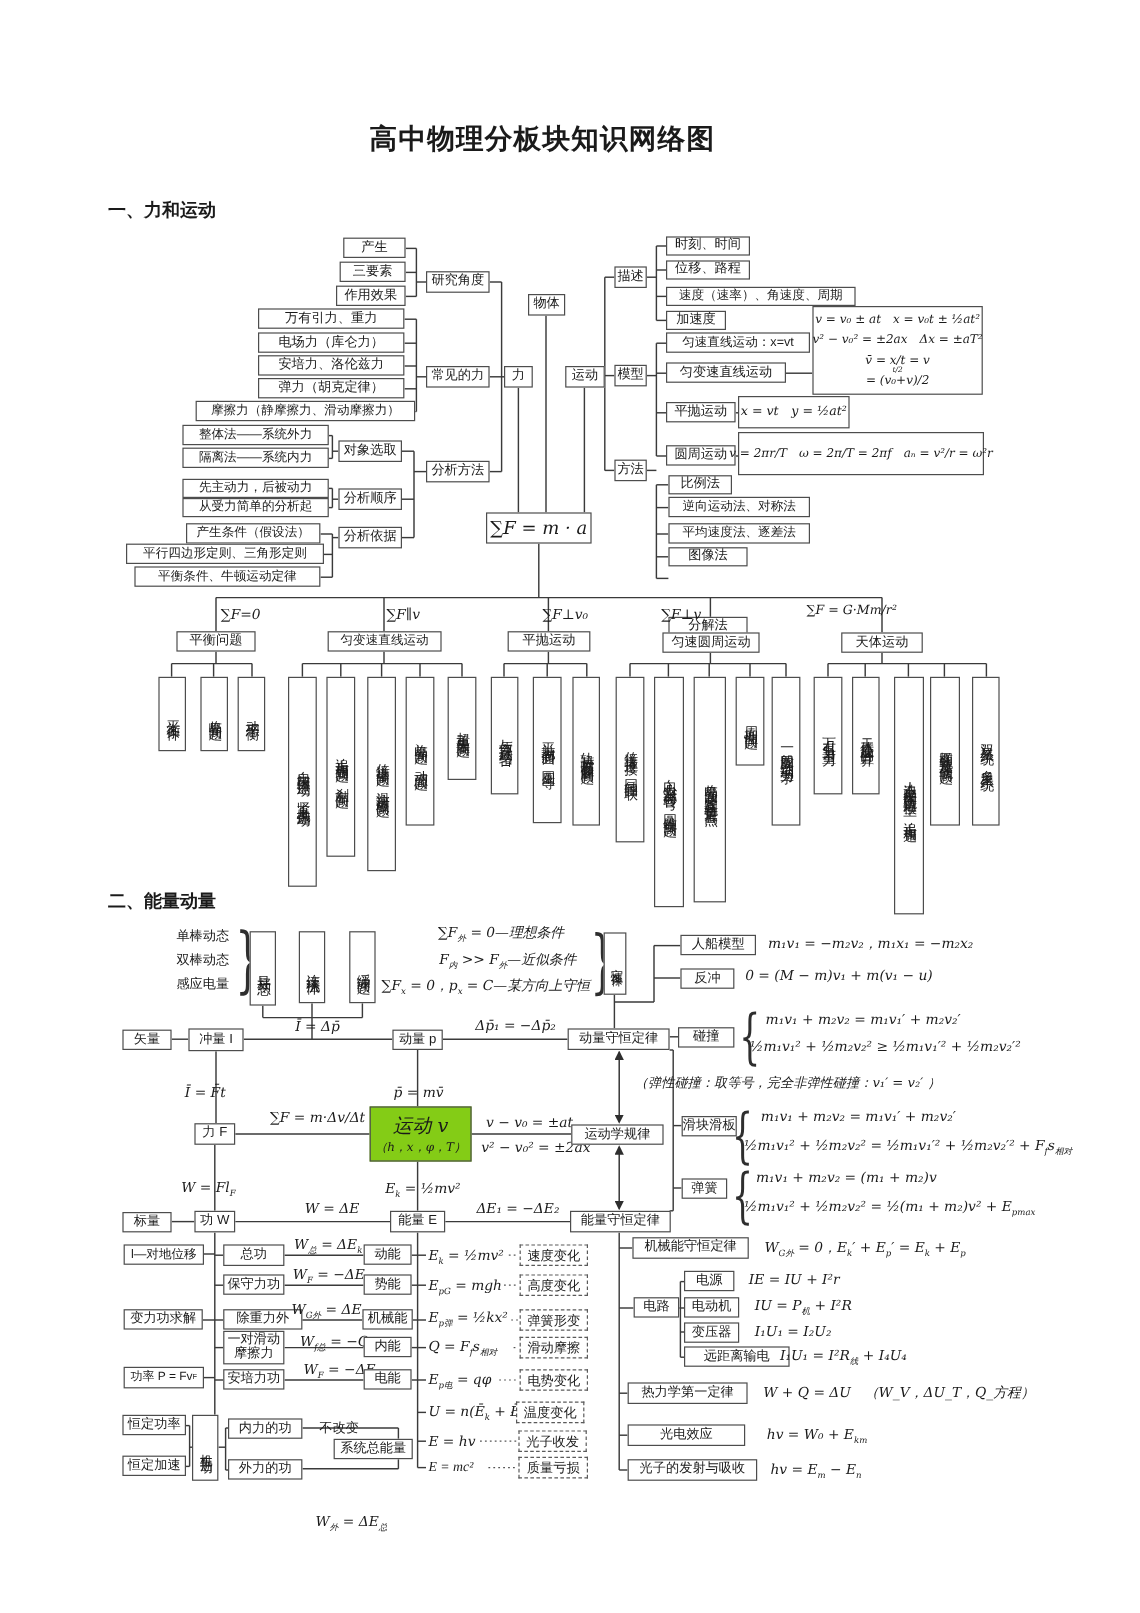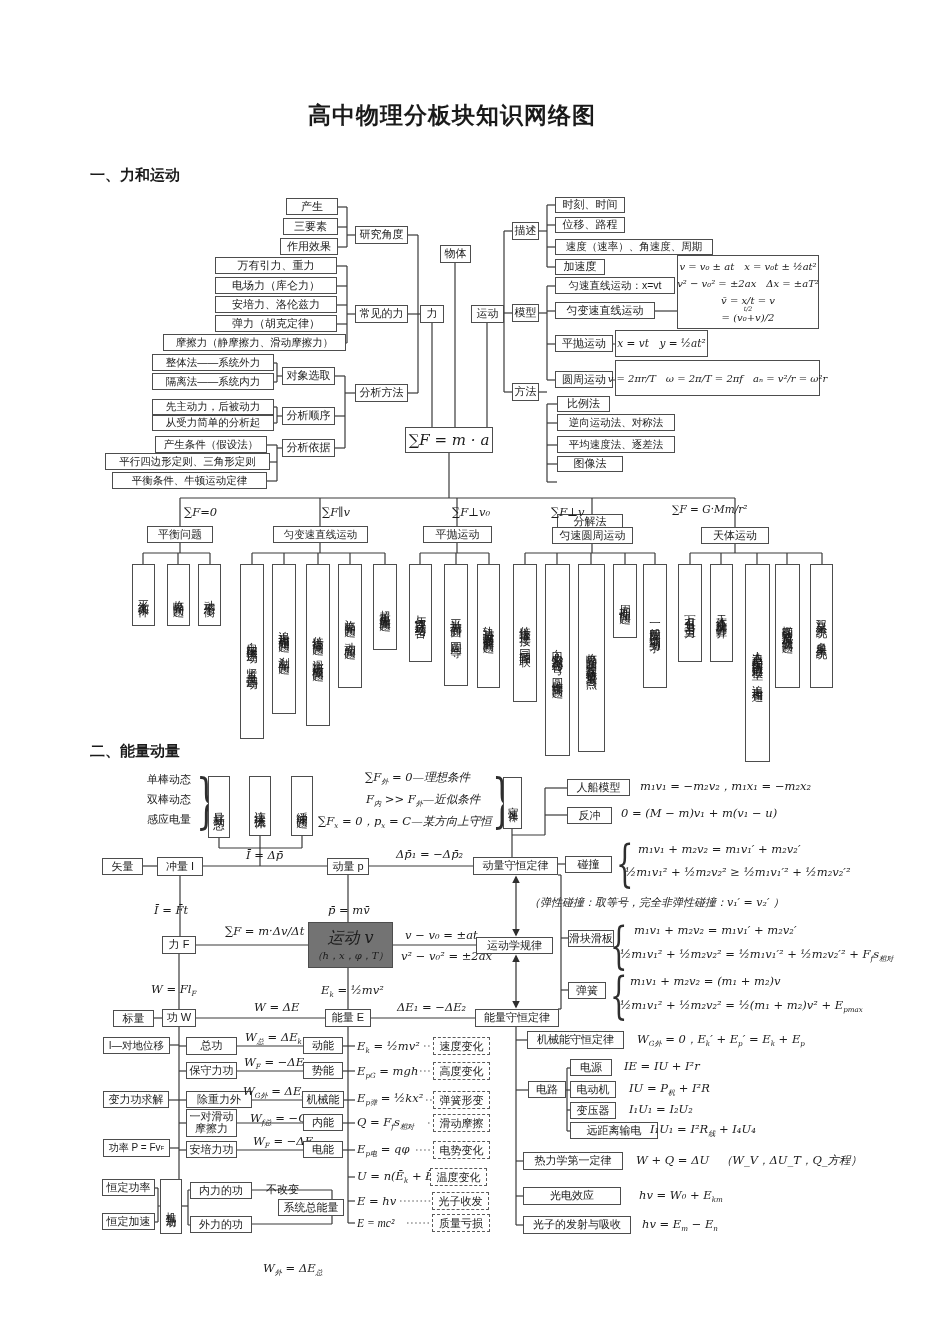--- a/index.html
+++ b/index.html
@@ -11,21 +11,21 @@
       align-items:center;justify-content:center;text-align:center;}
   .box{font-size:11px;white-space:nowrap;line-height:1.05;}
   .dashed{border:1.2px dashed #5a5a5a;font-size:11px;white-space:nowrap;}
   .vbox{writing-mode:vertical-rl;text-orientation:upright;font-size:11.5px;letter-spacing:2px;
         padding:3px 0;line-height:1.05;}
   .label,.fbox,.big{font-family:"DejaVu Serif","Liberation Serif",serif;font-style:italic;}
   .label{font-size:11.5px;white-space:nowrap;line-height:1.2;}
   .clabel{font-size:11px;white-space:nowrap;}
   .fbox{font-size:10px;flex-direction:column;line-height:1.7;padding:2px 5px;white-space:nowrap;}
   .big{font-size:15px;white-space:nowrap;}
-  .hub{border:1.4px solid #4d4d4d;background:#737373;display:flex;flex-direction:column;
+  .hub{border:1.4px solid #4d4d4d;background:#84cc16;display:flex;flex-direction:column;
        align-items:center;justify-content:center;text-align:center;font-family:"DejaVu Serif",serif;font-style:italic;}
   .hub .l1{font-size:16px;}
   .hub .l2{font-size:10px;}
   .brace{font-family:"DejaVu Serif",serif;color:#2e2e2e;transform-origin:left top;line-height:1;}
   .h1{font-size:23px;font-weight:bold;white-space:nowrap;letter-spacing:1px;}
   .h2{font-size:15px;font-weight:bold;white-space:nowrap;}
   sub,sup{font-size:0.62em;line-height:0;}
 </style>
 </head>
 <body>
@@ -356,21 +356,21 @@
       <div class="nd box" style="left: 568px; top: 930px; width: 46px; height: 17px;">滑块滑板</div>
       <div class="nd brace" style="left: 610px; top: 921px; font-size: 50px; transform: scaleX(0.55);">{</div>
       <div class="nd label" style="left: 634px; top: 924px;">m₁v₁ + m₂v₂ = m₁v₁′ + m₂v₂′</div>
       <div class="nd label" style="left: 620px; top: 948px;">½m₁v₁² + ½m₂v₂² = ½m₁v₁′² + ½m₂v₂′² + F<sub>f</sub>s<sub>相对</sub></div>
       <div class="nd box" style="left: 568px; top: 982px; width: 38px; height: 17px;">弹簧</div>
       <div class="nd brace" style="left: 610px; top: 971px; font-size: 50px; transform: scaleX(0.55);">{</div>
       <div class="nd label" style="left: 630px; top: 975px;">m₁v₁ + m₂v₂ = (m₁ + m₂)v</div>
       <div class="nd label" style="left: 620px; top: 999px;">½m₁v₁² + ½m₂v₂² = ½(m₁ + m₂)v² + E<sub>pmax</sub></div>
       <div class="nd label" style="left: 151px; top: 983px;">W = Fl<sub>F</sub></div>
       <div class="nd label" style="left: 321px; top: 984px;">E<sub>k</sub> = ½mv²</div>
-      <div class="nd box" style="left: 113px; top: 1010px; width: 41px; height: 17px;">标量</div>
+      <div class="nd box" style="left: 102px; top: 1010px; width: 41px; height: 17px;">标量</div>
       <div class="nd box" style="left: 162px; top: 1009px; width: 34px; height: 18px;">功 W</div>
       <div class="nd label" style="left: 254px; top: 1001px;">W = ΔE</div>
       <div class="nd box" style="left: 325px; top: 1009px; width: 46px; height: 18px;">能量 E</div>
       <div class="nd label" style="left: 397px; top: 1001px;">ΔE₁ = −ΔE₂</div>
       <div class="nd box" style="left: 475px; top: 1009px; width: 84px; height: 18px;">能量守恒定律</div>
       <div class="nd box" style="left: 103px; top: 1037px; width: 67px; height: 17px; font-size: 10.5px;">l—对地位移</div>
       <div class="nd box" style="left: 186px; top: 1037px; width: 51px; height: 18px;">总功</div>
       <div class="nd label" style="left: 245px; top: 1031px;">W<sub>总</sub> = ΔE<sub>k</sub></div>
       <div class="nd box" style="left: 303px; top: 1037px; width: 40px; height: 17px;">动能</div>
       <div class="nd label" style="left: 357px; top: 1040px;">E<sub>k</sub> = ½mv²</div>

